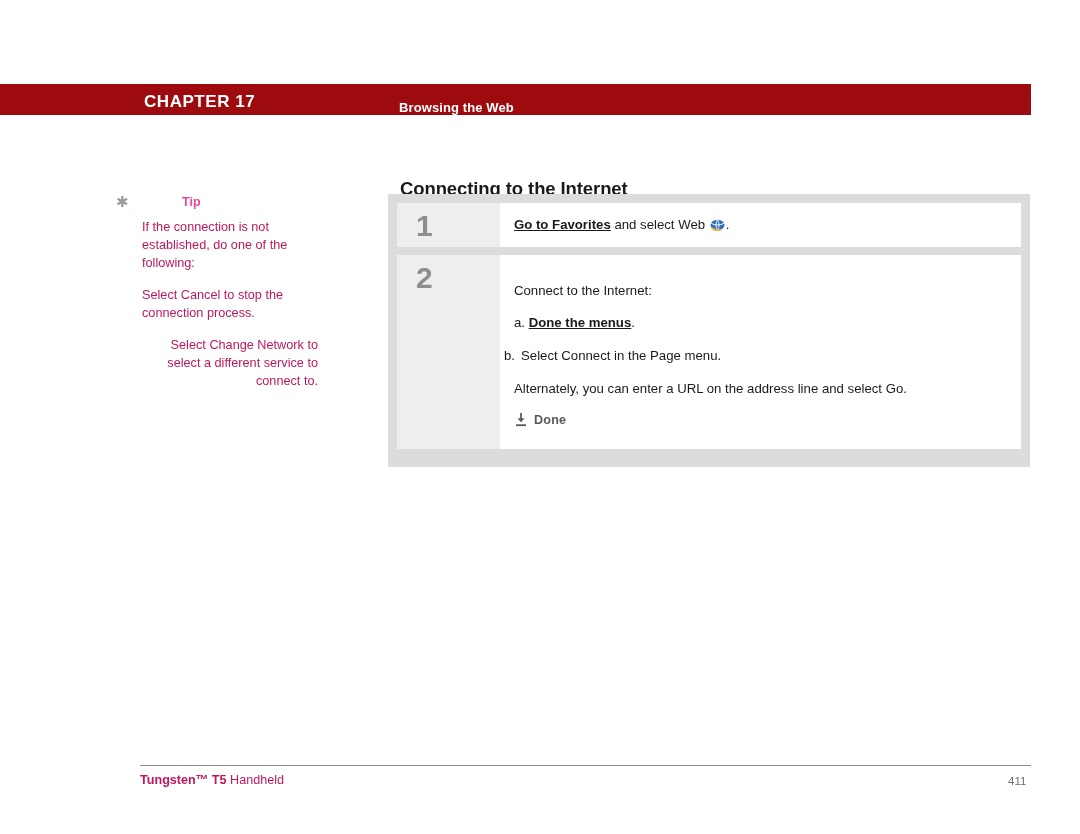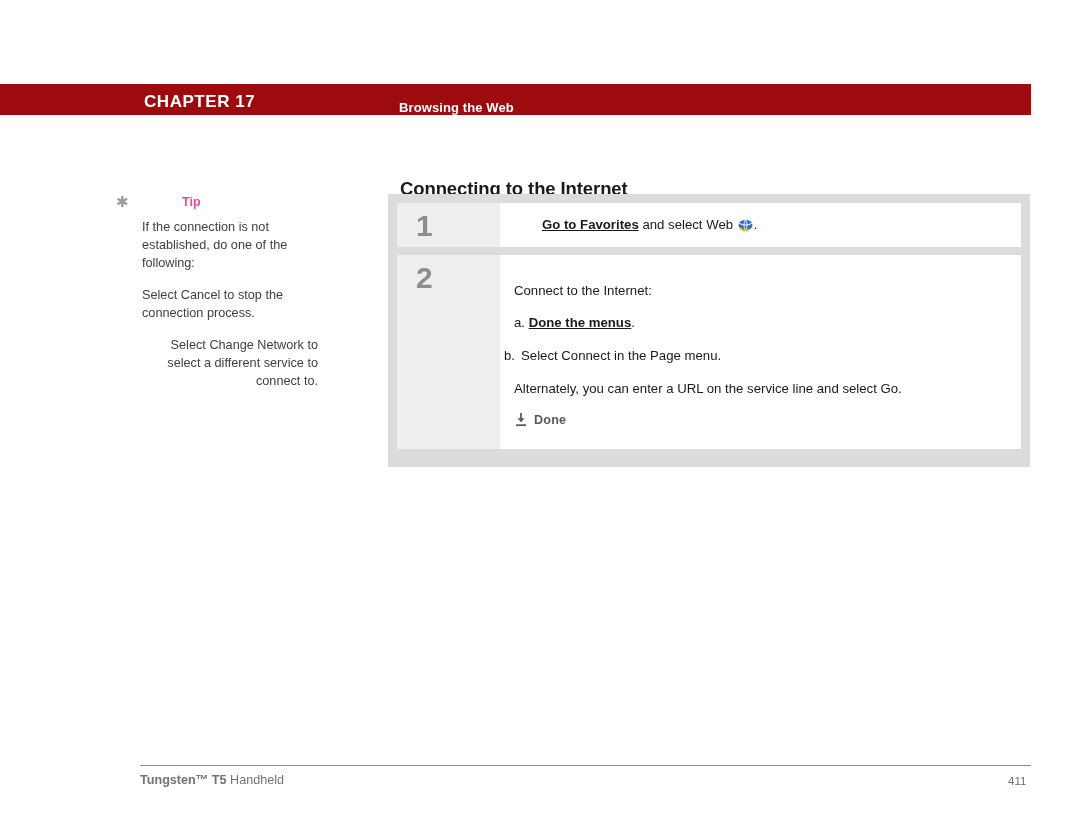--- a/index.html
+++ b/index.html
@@ -79,21 +79,21 @@
     left: 26px;
     top: 1px;
     font-size: 12.5px;
     font-weight: bold;
     color: #ec4899;
     margin-left: 40px;
   }
   .tip-paragraph {
     margin-left: 26px;
     font-size: 12.7px;
-    color: #404040;
+    color: #be185d;
     line-height: 18px;
     margin-top: 4px;
     width: 176px;
   }
   .tip-paragraph.p2 { margin-top: 14px; }
   .tip-paragraph.p3 { margin-top: 14px; text-align: right; }
 
   
   .steps-panel {
     position: absolute;
@@ -145,21 +145,20 @@
 
   .step-text {
     position: absolute;
     font-size: 13.2px;
     color: #1a1a1a;
     line-height: 18px;
   }
   .s1-line {
     left: 14px;
     top: 13px;
-    margin-left: 28px;
   }
   .s1-line .bold-ul {
     font-weight: bold;
     text-decoration: underline;
   }
   .globe-icon {
     display: inline-block;
     width: 15px;
     height: 12px;
     vertical-align: -2px;
@@ -199,21 +198,21 @@
     top: 765px;
     width: 891px;
     height: 1px;
     background: #8d8d8d;
   }
   .footer-left {
     position: absolute;
     left: 140px;
     top: 773px;
     font-size: 12.6px;
-    color: #737373;
+    color: #be185d;
   }
   .footer-left .bold { font-weight: bold; }
   .footer-page {
     position: absolute;
     left: 1008px;
     top: 775px;
     font-size: 11.5px;
     color: #6e6e6e;
   }
 </style>
@@ -265,21 +264,21 @@
 
       <div class="step-text s2-line-a">
         <span class="sub-letter">a.</span>
         <span class="bold-ul">Done the menus</span><span>.</span>
       </div>
 
       <div class="step-text s2-line-b">
         <span class="sub-letter">b.</span><span>Select Connect in the Page menu.</span>
       </div>
 
-      <div class="step-text s2-line-alt">Alternately, you can enter a URL on the service line and select Go.</div>
+      <div class="step-text s2-line-alt">Alternately, you can enter a URL on the address line and select Go.</div>
 
       <div class="done-row">
         <span class="done-icon"><svg width="14" height="15" viewBox="0 0 14 15">
               <path d="M7 1 L7 9" stroke="#5a5a5a" stroke-width="1.8"></path>
               <path d="M3.4 6.2 L7 10.2 L10.6 6.2 Z" fill="#5a5a5a"></path>
               <path d="M2 13.2 L12 13.2" stroke="#5a5a5a" stroke-width="1.8"></path>
             </svg></span>
         <span class="done-label">Done</span>
       </div>
     </div>

